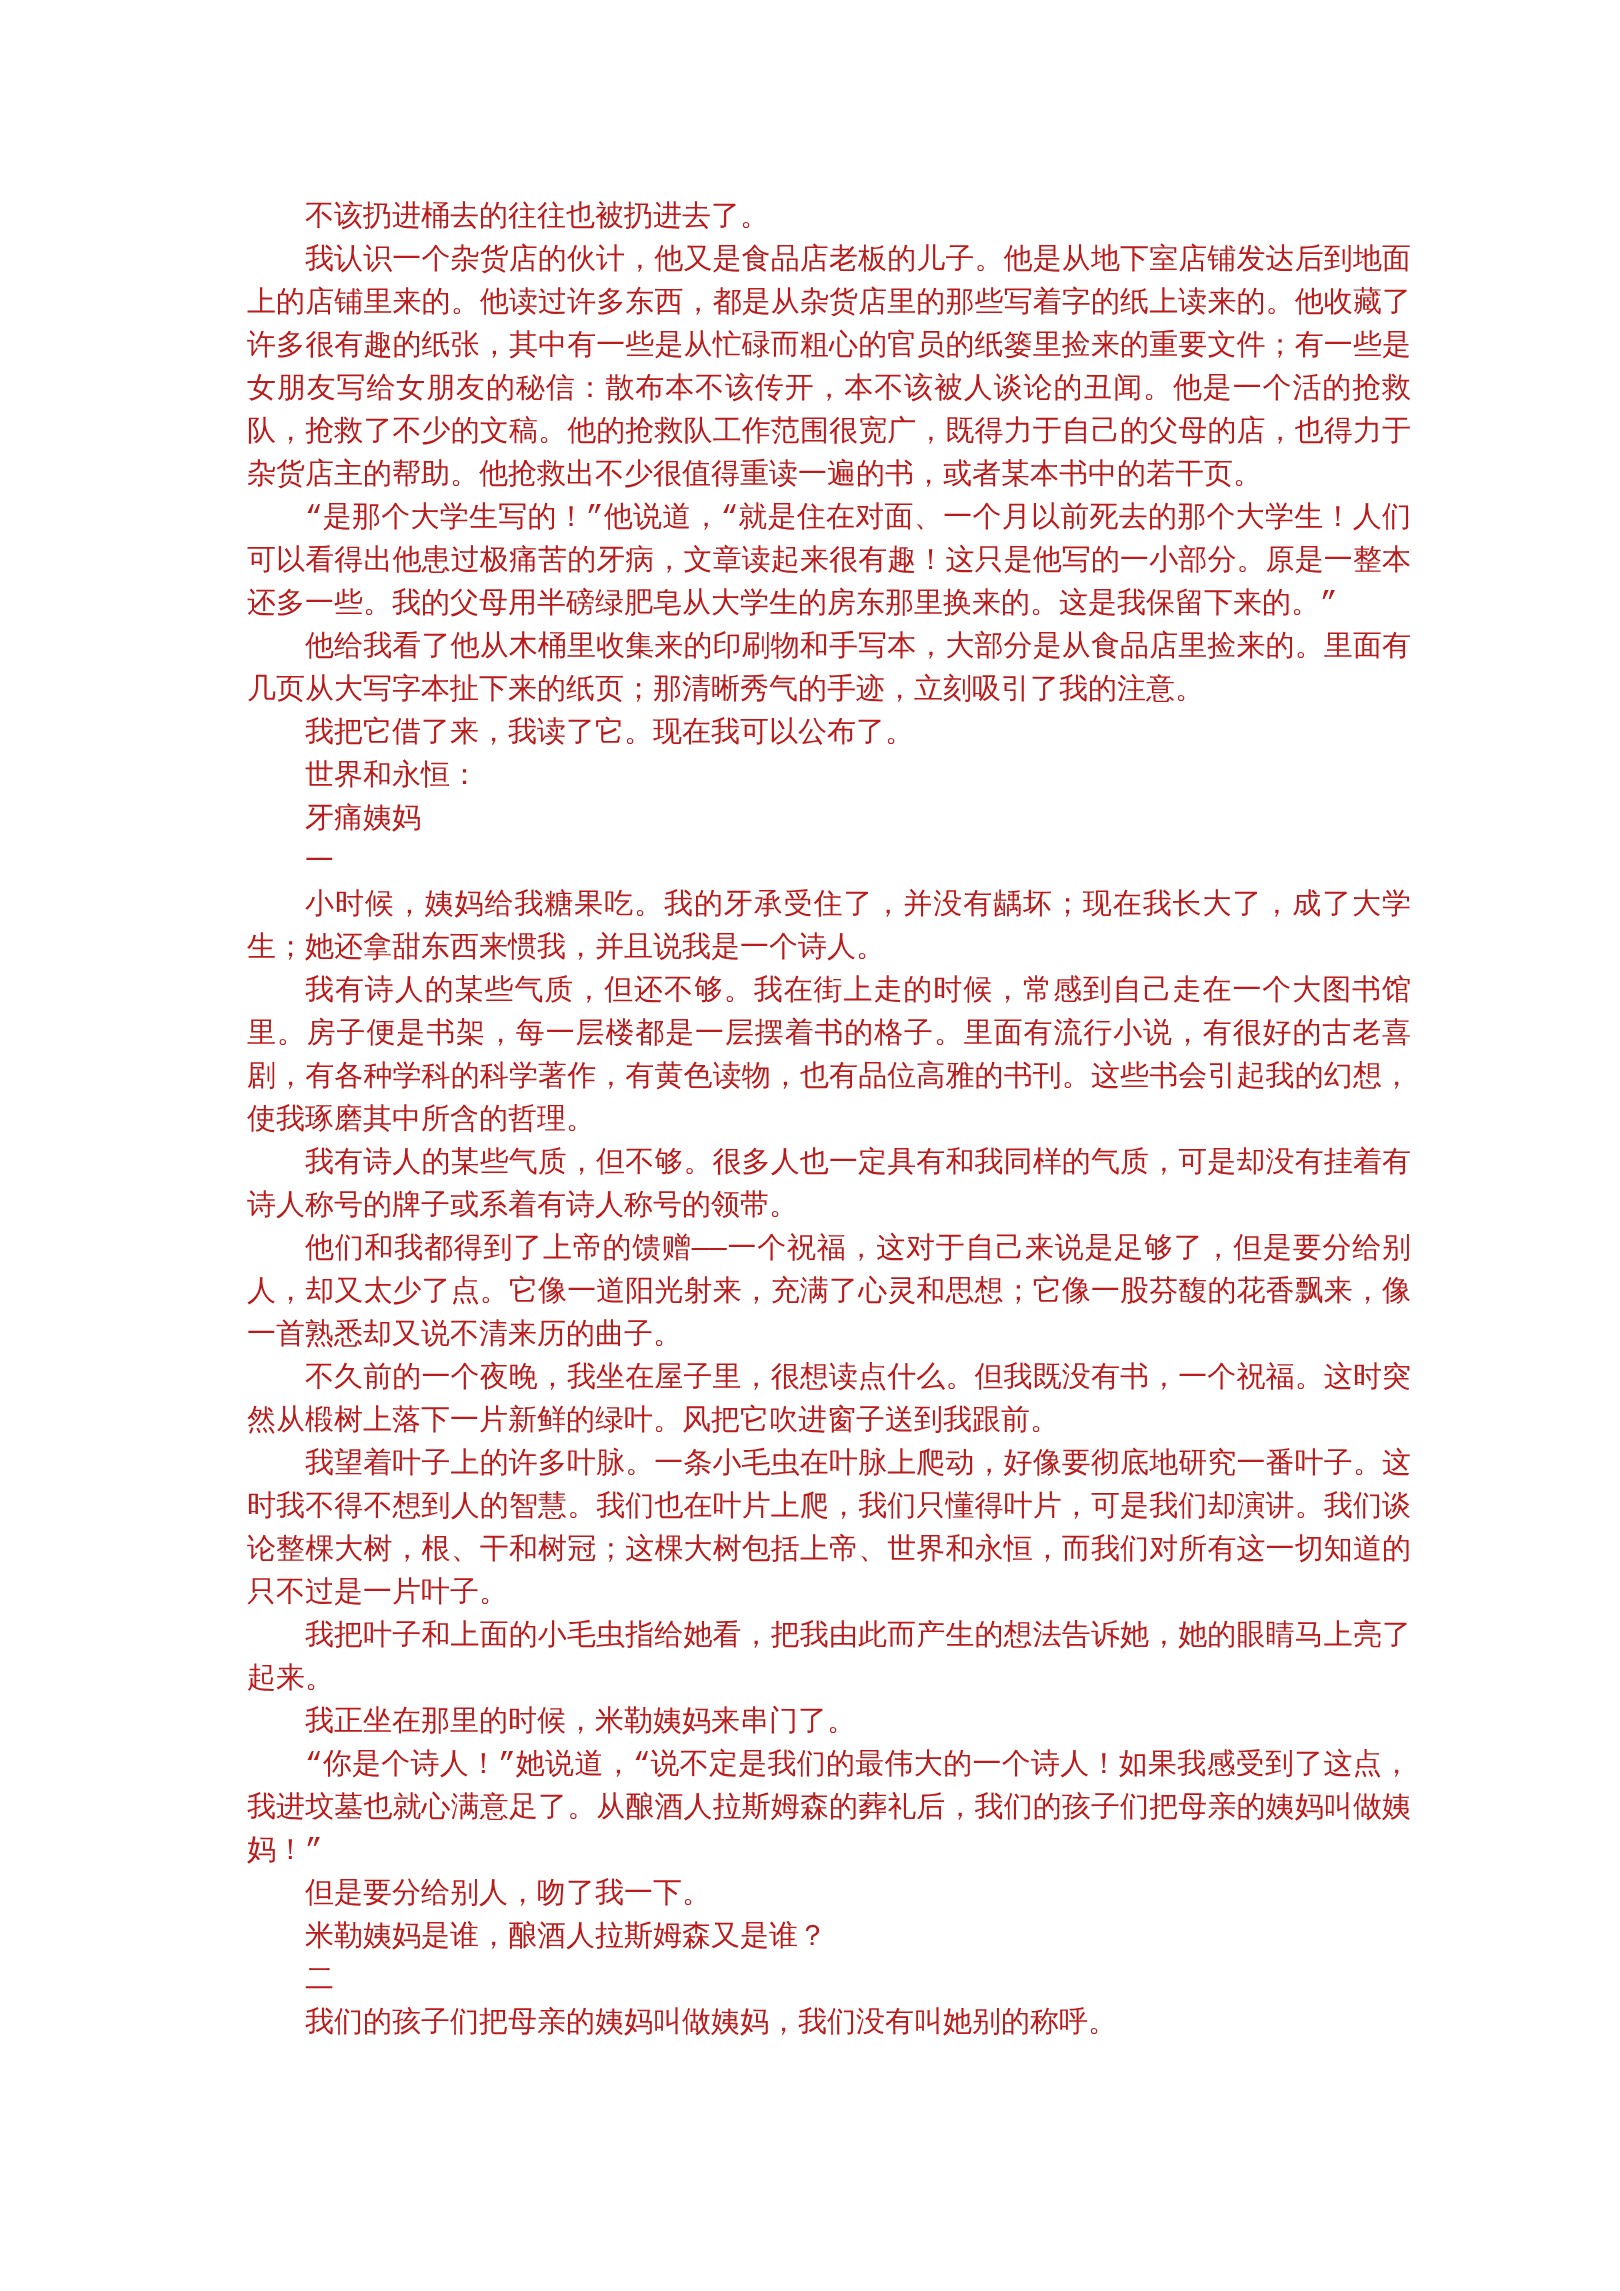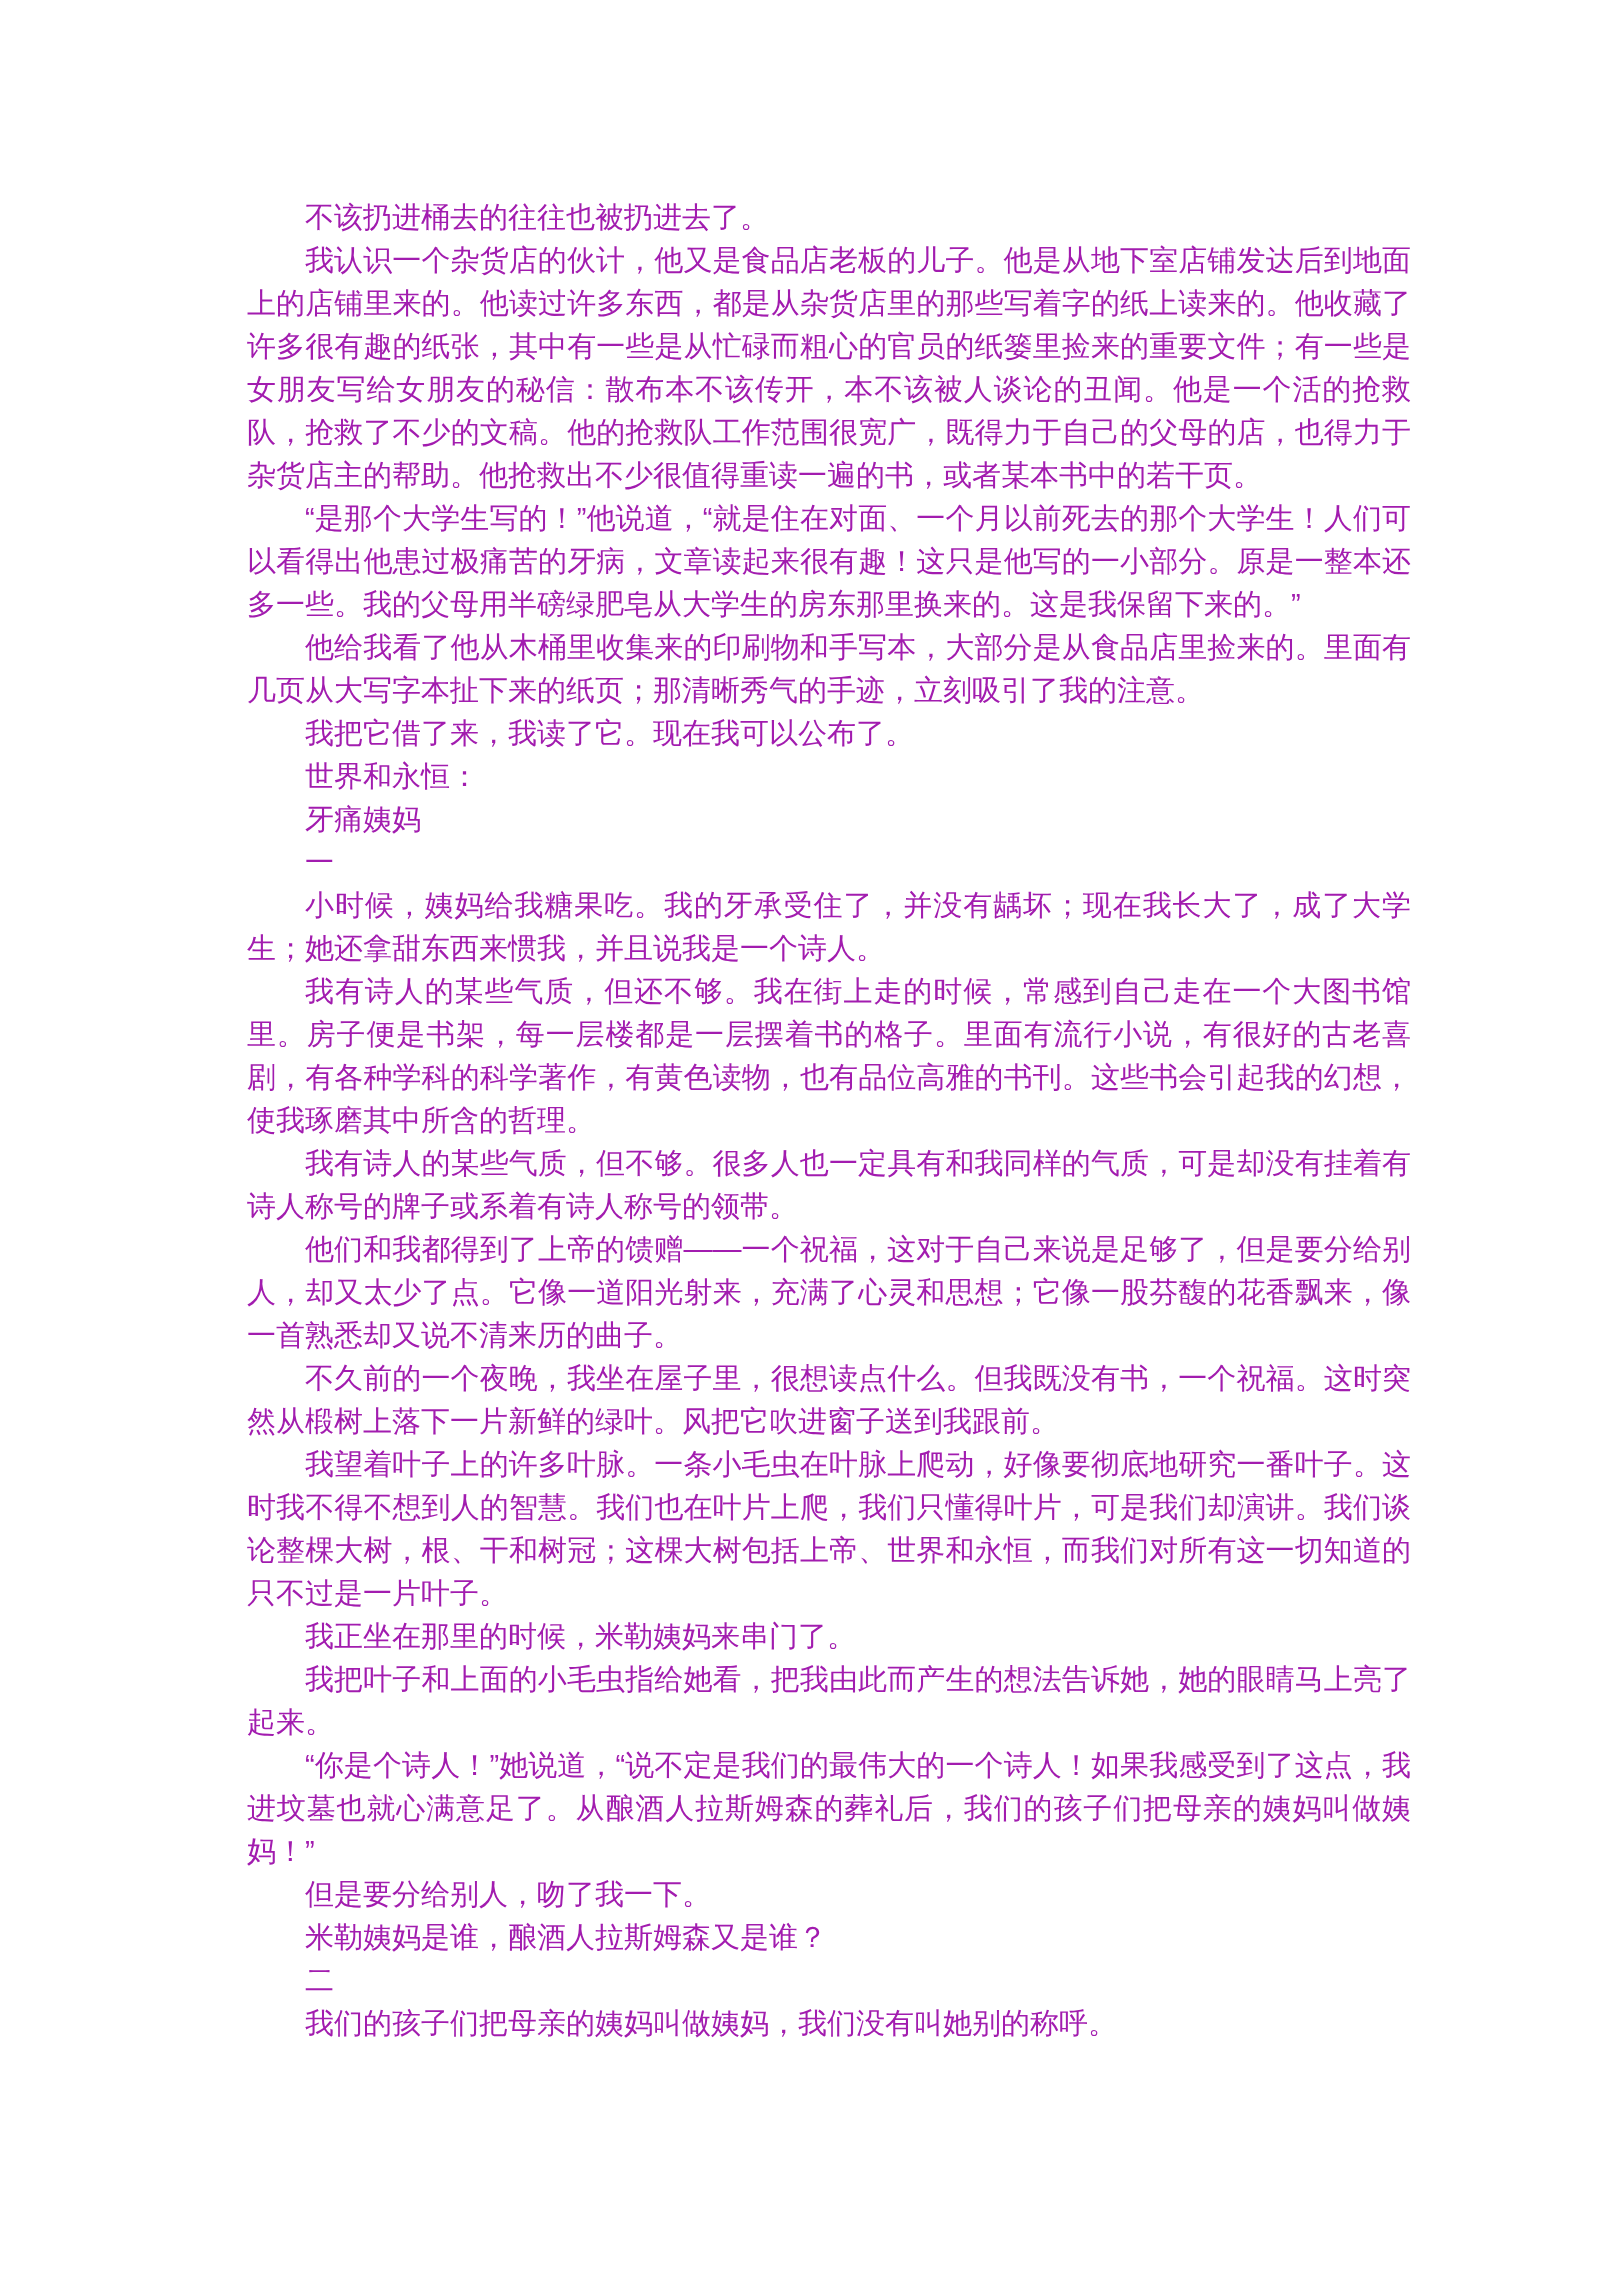--- a/index.html
+++ b/index.html
@@ -16,22 +16,22 @@
   .page {
     position: absolute;
     inset: 0;
     background: #ffffff;
   }
   .text-block {
     position: absolute;
     left: 247px;
     top: 196px;
     width: 1164px;
-    color: #a21caf;
-    font-family: Liberation Sans, sans-serif;
+    color: #b91c1c;
+    font-family: Liberation Mono, monospace;
     font-size: 29px;
     line-height: 43px;
     text-align: justify;
     text-justify: inter-ideograph;
   }
   .para {
     margin: 0;
     padding: 0;
     text-indent: 2em;
   }
@@ -48,22 +48,22 @@
       <p class="para">我把它借了来，我读了它。现在我可以公布了。</p>
       <p class="para">世界和永恒：</p>
       <p class="para">牙痛姨妈</p>
       <p class="para">一</p>
       <p class="para">小时候，姨妈给我糖果吃。我的牙承受住了，并没有龋坏；现在我长大了，成了大学生；她还拿甜东西来惯我，并且说我是一个诗人。</p>
       <p class="para">我有诗人的某些气质，但还不够。我在街上走的时候，常感到自己走在一个大图书馆里。房子便是书架，每一层楼都是一层摆着书的格子。里面有流行小说，有很好的古老喜剧，有各种学科的科学著作，有黄色读物，也有品位高雅的书刊。这些书会引起我的幻想，使我琢磨其中所含的哲理。</p>
       <p class="para">我有诗人的某些气质，但不够。很多人也一定具有和我同样的气质，可是却没有挂着有诗人称号的牌子或系着有诗人称号的领带。</p>
       <p class="para">他们和我都得到了上帝的馈赠——一个祝福，这对于自己来说是足够了，但是要分给别人，却又太少了点。它像一道阳光射来，充满了心灵和思想；它像一股芬馥的花香飘来，像一首熟悉却又说不清来历的曲子。</p>
       <p class="para">不久前的一个夜晚，我坐在屋子里，很想读点什么。但我既没有书，一个祝福。这时突然从椴树上落下一片新鲜的绿叶。风把它吹进窗子送到我跟前。</p>
       <p class="para">我望着叶子上的许多叶脉。一条小毛虫在叶脉上爬动，好像要彻底地研究一番叶子。这时我不得不想到人的智慧。我们也在叶片上爬，我们只懂得叶片，可是我们却演讲。我们谈论整棵大树，根、干和树冠；这棵大树包括上帝、世界和永恒，而我们对所有这一切知道的只不过是一片叶子。</p>
+      <p class="para">我把叶子和上面的小毛虫指给她看，把我由此而产生的想法告诉她，她的眼睛马上亮了起来。</p>
       <p class="para">我正坐在那里的时候，米勒姨妈来串门了。</p>
-      <p class="para">我把叶子和上面的小毛虫指给她看，把我由此而产生的想法告诉她，她的眼睛马上亮了起来。</p>
       <p class="para">“你是个诗人！”她说道，“说不定是我们的最伟大的一个诗人！如果我感受到了这点，我进坟墓也就心满意足了。从酿酒人拉斯姆森的葬礼后，我们的孩子们把母亲的姨妈叫做姨妈！”</p>
       <p class="para">但是要分给别人，吻了我一下。</p>
       <p class="para">米勒姨妈是谁，酿酒人拉斯姆森又是谁？</p>
       <p class="para">二</p>
       <p class="para">我们的孩子们把母亲的姨妈叫做姨妈，我们没有叫她别的称呼。</p>
     </div>
 </div>
 
 
 </body></html>

